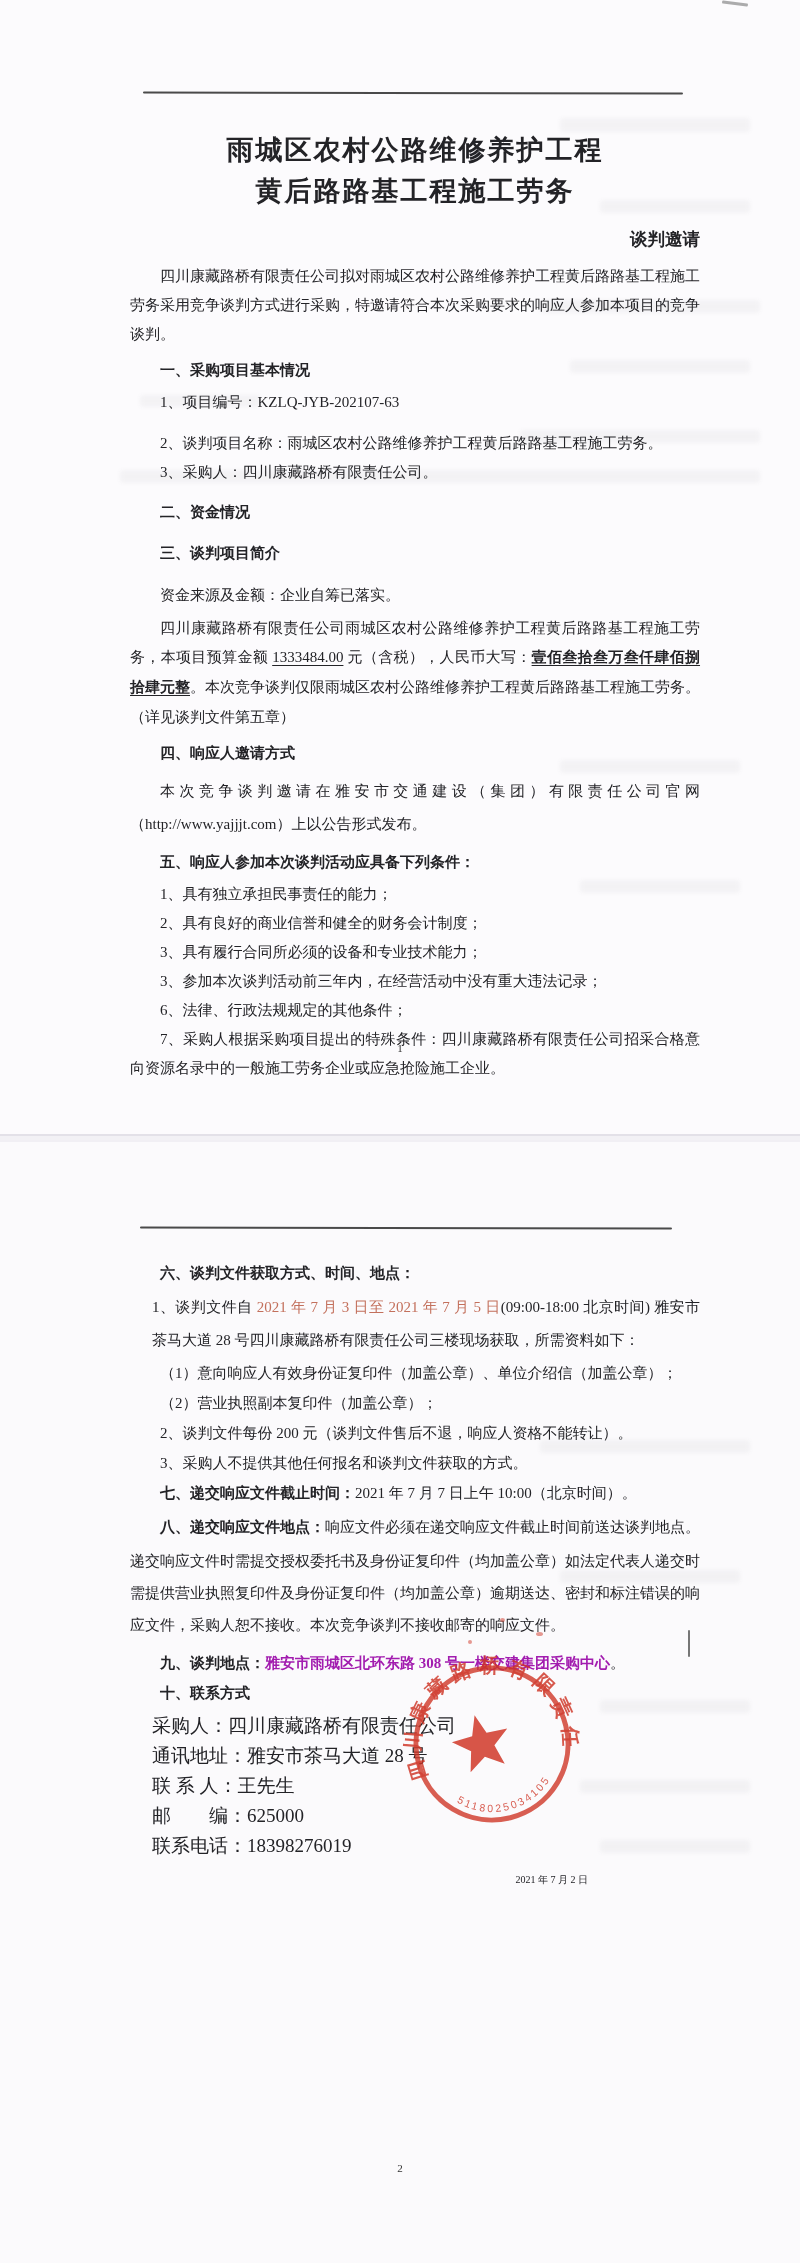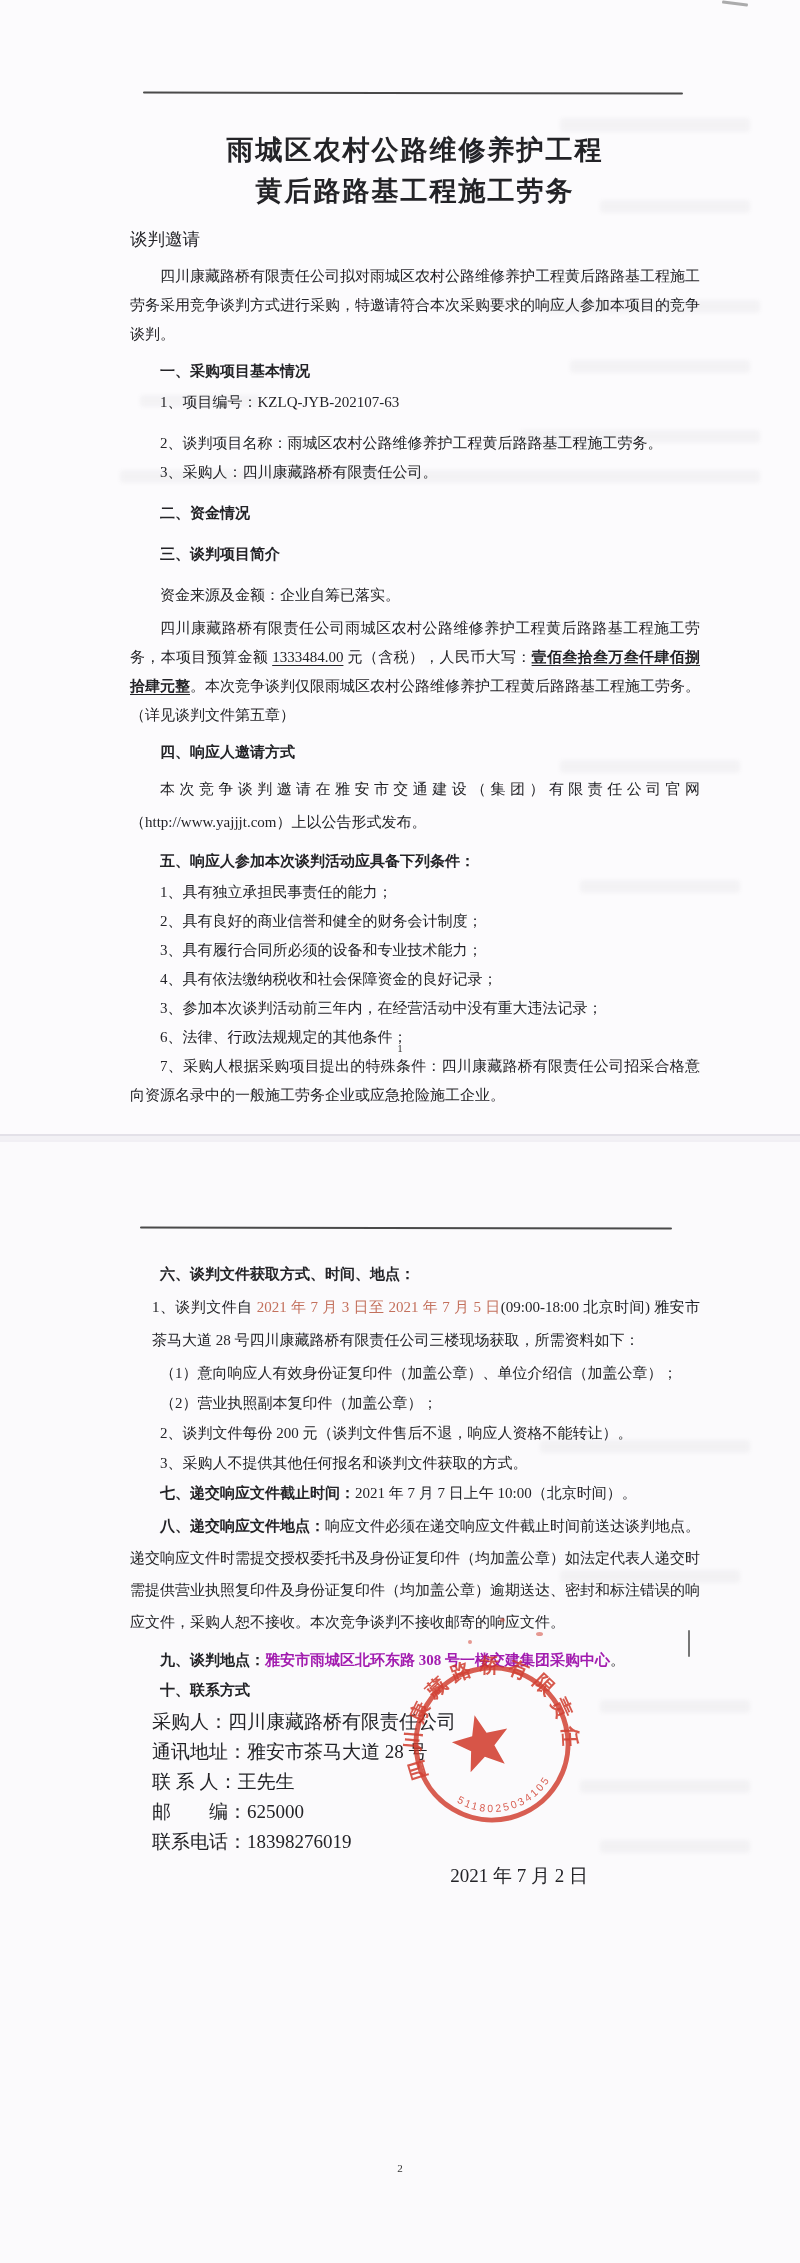--- a/index.html
+++ b/index.html
@@ -8,34 +8,34 @@
     background:#f2f1f5;
     font-family:"Liberation Serif", serif;
     color:#232327;
   }
   .page{position:absolute;left:0;width:800px;overflow:hidden;}
   #page1{top:0;height:1136px;background:#fcfbfd;box-shadow:inset 0 -2px 0 #e3e1e8;}
   #page2{top:1140px;height:1123px;background:#fbfafc;box-shadow:inset 0 2px 0 #f1eff4;}
   .content{position:relative;padding:0 100px 0 130px;}
   .p{font-size:15px;line-height:29px;text-align:justify;margin:0;}
   .indent{text-indent:2em;}
-  .b{font-weight:bold;font-family:Liberation Serif, serif;}
+  .b{font-weight:bold;font-family:Liberation Mono, monospace;}
   .title{font-family:"Liberation Sans", sans-serif;font-weight:bold;
          font-size:27px;line-height:41px;text-align:center;letter-spacing:2px;margin:0;}
-  .subtitle{font-family:"Liberation Sans", sans-serif;font-weight:normal;
-            font-size:17.5px;line-height:26px;text-align:left;margin:14px 0 0 0;}
+  .subtitle{font-family:"Liberation Sans", sans-serif;font-weight:bold;
+            font-size:17.5px;line-height:26px;text-align:right;margin:14px 0 0 0;}
   .u{text-decoration:underline;text-underline-offset:3px;}
   .red-dates{color:#c3705c;}
   .red-loc{color:#a21caf;font-weight:bold;text-underline-offset:4px;}
   .pagenum{position:absolute;left:0;width:100%;text-align:center;
            font-size:11px;color:#333;}
   .artifact-line{position:absolute;background:#4a4a4a;height:2px;border-radius:1px;}
   .bleed{position:absolute;background:#6a6a72;opacity:.055;filter:blur(2px);border-radius:3px;}
   .contact-line{font-size:19px;line-height:30px;margin:0;padding-left:22px;text-align:left;}
-  .date-line{font-size:19px;line-height:26px;margin:6px 0 0 0;text-align:right;padding-right:112px;}
+  .date-line{font-size:10px;line-height:26px;margin:6px 0 0 0;text-align:right;padding-right:112px;}
   #stamp{position:absolute;left:402px;top:514px;transform:rotate(-14deg);opacity:.93;}
   .ink-dot{position:absolute;background:#cf3526;border-radius:50%;opacity:.5;}
 </style>
 </head>
 <body>
 
 <div class="page" id="page1">
   <div class="artifact-line" style="left:143px;top:92px;width:540px;transform:rotate(0.12deg);"></div>
   <div class="artifact-line" style="left:722px;top:2px;width:26px;height:3px;opacity:.45;transform:rotate(7deg);"></div>
 
@@ -67,21 +67,20 @@
     <p class="p indent" style="margin-top:12px">资金来源及金额：企业自筹已落实。</p>
     <p class="p indent" style="margin-top:4px"><span>四川康藏路桥有限责任公司雨城区农村公路维修养护工程黄后路路基工程施工劳务，本项目预算金额 </span><span class="u">1333484.00</span><span> 元（含税），人民币大写：</span><span class="b u">壹佰叁拾叁万叁仟肆佰捌拾肆元整</span><span>。本次竞争谈判仅限雨城区农村公路维修养护工程黄后路路基工程施工劳务。（详见谈判文件第五章）</span></p>
 
     <p class="p indent b" style="margin-top:8px">四、响应人邀请方式</p>
     <p class="p indent" style="margin-top:6px;line-height:33px">本次竞争谈判邀请在雅安市交通建设（集团）有限责任公司官网（http://www.yajjjt.com）上以公告形式发布。</p>
 
     <p class="p indent b" style="margin-top:8px">五、响应人参加本次谈判活动应具备下列条件：</p>
     <p class="p indent" style="margin-top:2px">1、具有独立承担民事责任的能力；</p>
     <p class="p indent">2、具有良好的商业信誉和健全的财务会计制度；</p>
     <p class="p indent">3、具有履行合同所必须的设备和专业技术能力；</p>
-    <p class="p indent">4、具有依法缴纳税收和社会保障资金的良好记录；</p>
     <p class="p indent">3、参加本次谈判活动前三年内，在经营活动中没有重大违法记录；</p>
     <p class="p indent">6、法律、行政法规规定的其他条件；</p>
     <p class="p indent">7、采购人根据采购项目提出的特殊条件：四川康藏路桥有限责任公司招采合格意向资源名录中的一般施工劳务企业或应急抢险施工企业。</p>
   </div>
 
   <div class="pagenum" style="top:1042px">1</div>
 </div>
 
 <div class="page" id="page2">
   <div class="artifact-line" style="left:140px;top:87px;width:532px;transform:rotate(0.1deg);"></div>

